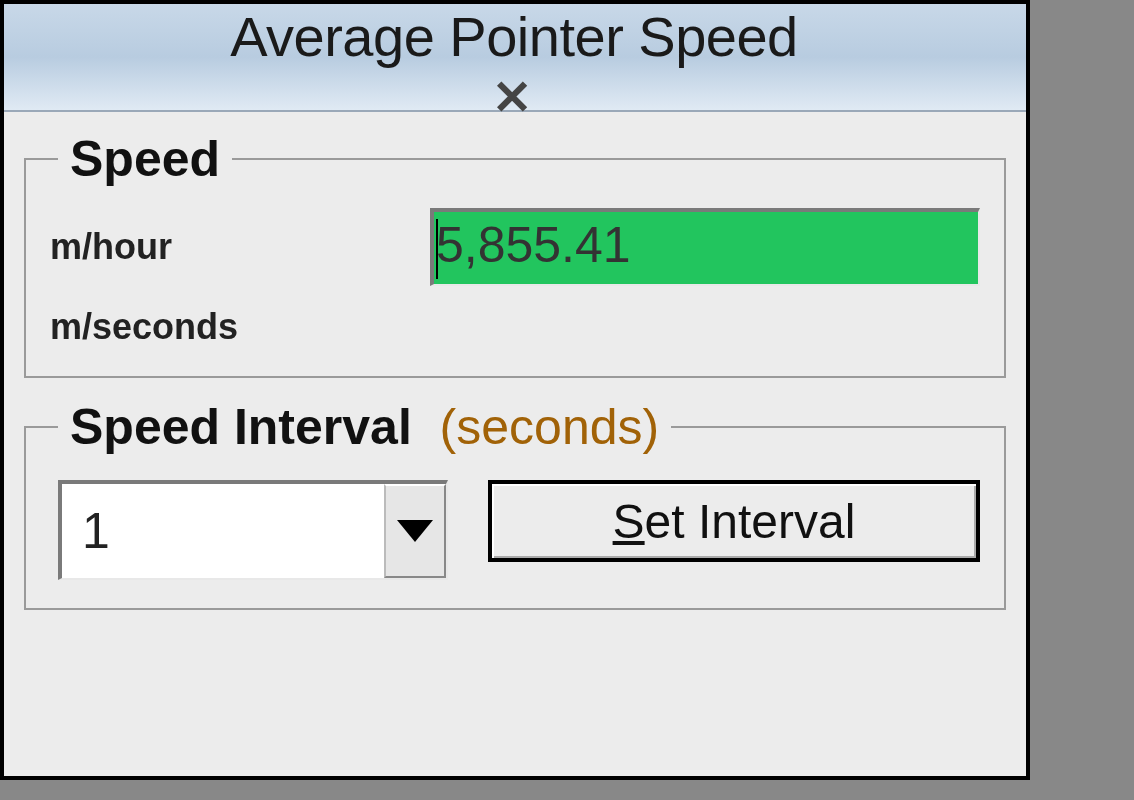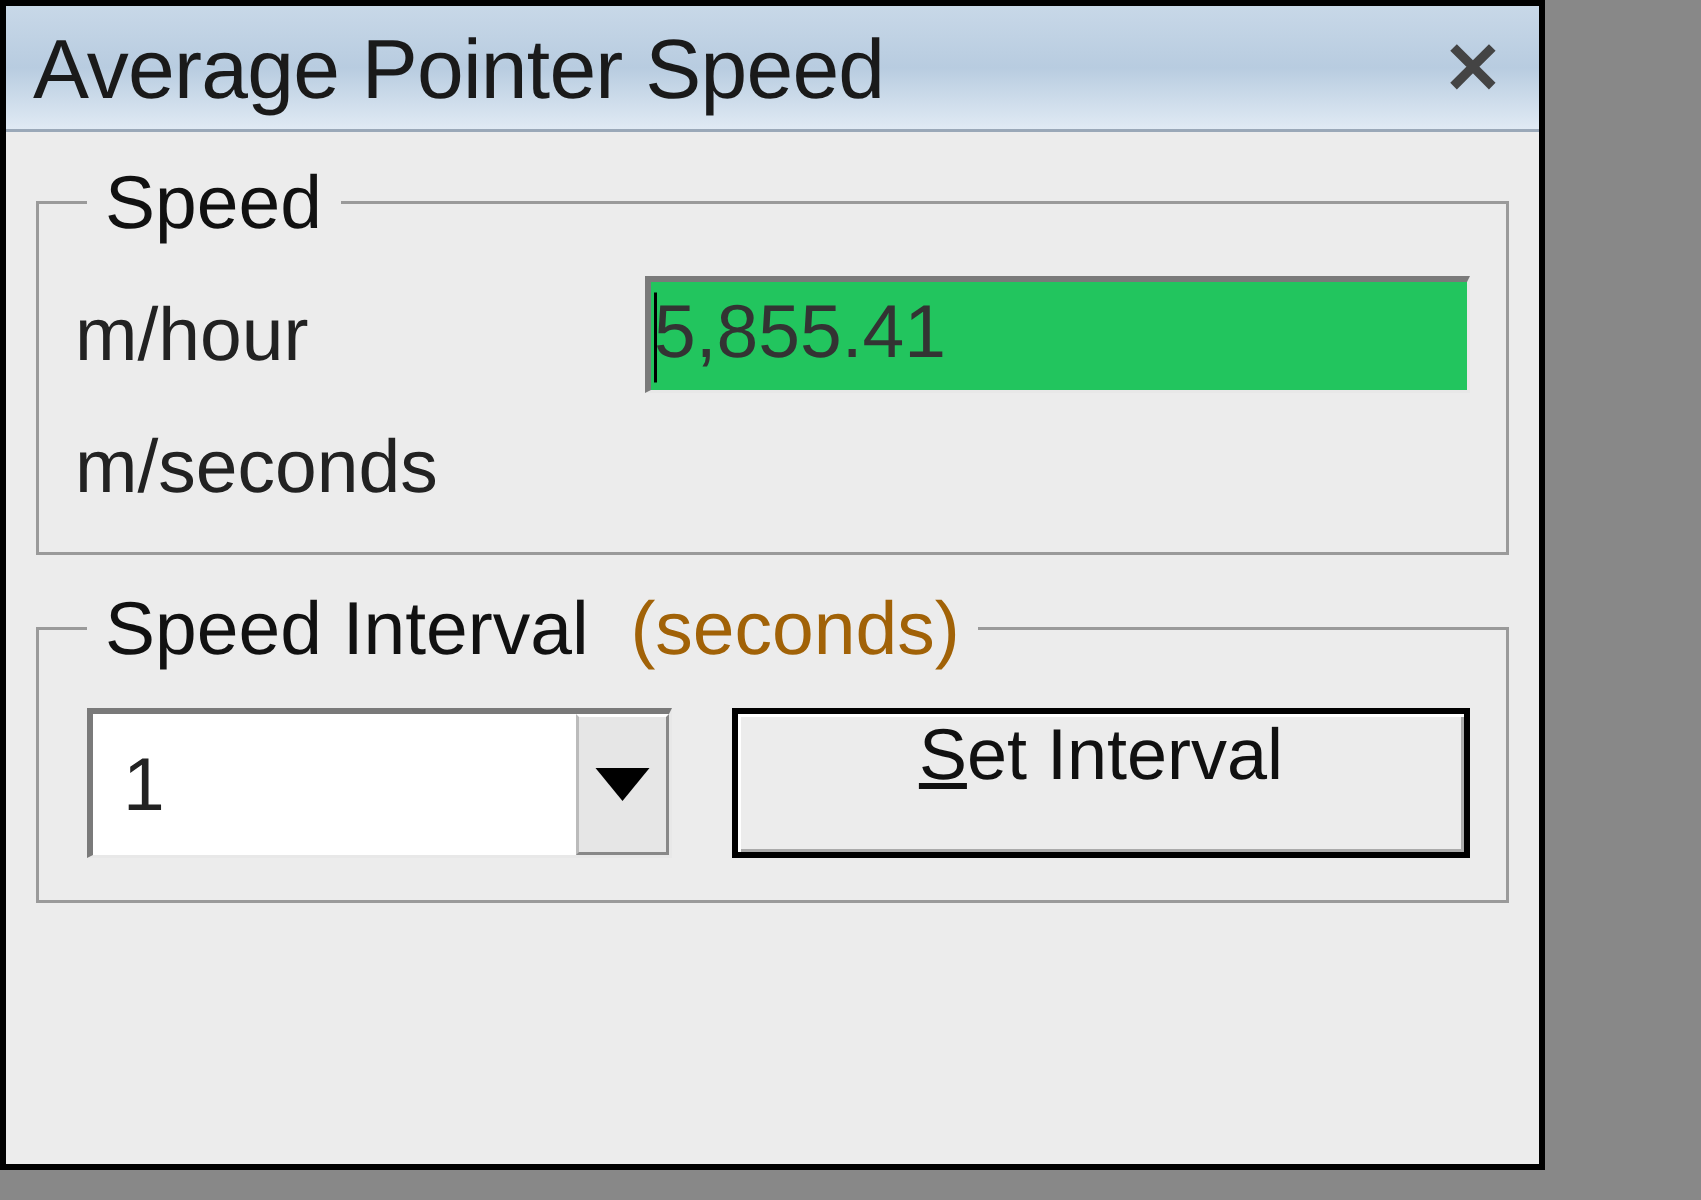--- a/index.html
+++ b/index.html
@@ -17,27 +17,28 @@
   .window {
     position: absolute;
     left: 0;
     top: 0;
     width: 1030px;
     height: 780px;
     border: 4px solid #000;
     background: #ececec;
   }
   .titlebar {
-    height: 84px;
+    height: 108px;
     background: linear-gradient(to bottom, #c8d8e8 0%, #b8cce0 50%, #e0eaf4 100%);
     display: flex;
     align-items: center;
     justify-content: space-between;
     padding: 0 20px 0 18px;
     border-bottom: 2px solid #9aa8b8;
+    flex-direction: column;
   }
   .titlebar-text {
     font-size: 56px;
     color: #1a1a1a;
     font-weight: 400;
     letter-spacing: -0.5px;
   }
   .close-btn {
     font-size: 48px;
     color: #444;
@@ -58,37 +59,37 @@
     background: #ececec;
   }
   fieldset.groupbox legend {
     font-size: 50px;
     color: #111;
     padding: 0 12px;
     background: #ececec;
     margin-left: 8px;
   }
   .legend-bold {
-    font-weight: 400;
+    font-weight: 700;
   }
   .legend-normal {
     font-weight: 400;
     color: #a16207;
   }
   .row {
     display: flex;
     align-items: center;
     margin-bottom: 20px;
   }
   .row:last-child { margin-bottom: 0; }
   .field-label {
     width: 380px;
-    font-size: 50px;
+    font-size: 36px;
     color: #222;
-    font-weight: 400;
+    font-weight: 700;
   }
   .text-field {
     flex: 1;
     height: 78px;
     font-size: 50px;
     color: #333;
     padding: 4px 0 4px 10px;
     border-top: 4px solid #7a7a7a;
     border-left: 4px solid #7a7a7a;
     border-right: 2px solid #e8e8e8;
@@ -143,27 +144,27 @@
   }
   .triangle-down {
     width: 0;
     height: 0;
     border-left: 18px solid transparent;
     border-right: 18px solid transparent;
     border-top: 22px solid #000;
   }
   .button {
     flex: 1;
-    height: 100px;
+    height: 82px;
     border: 4px solid #000;
     background: #ececec;
     font-size: 48px;
     color: #111;
     display: flex;
-    align-items: flex-start;
+    align-items: center;
     justify-content: center;
     cursor: pointer;
     box-shadow: inset 2px 2px 0 #fff, inset -2px -2px 0 #aaa;
   }
   .mnemonic {
     text-decoration: underline;
   }
 </style>
 </head>
 <body>

